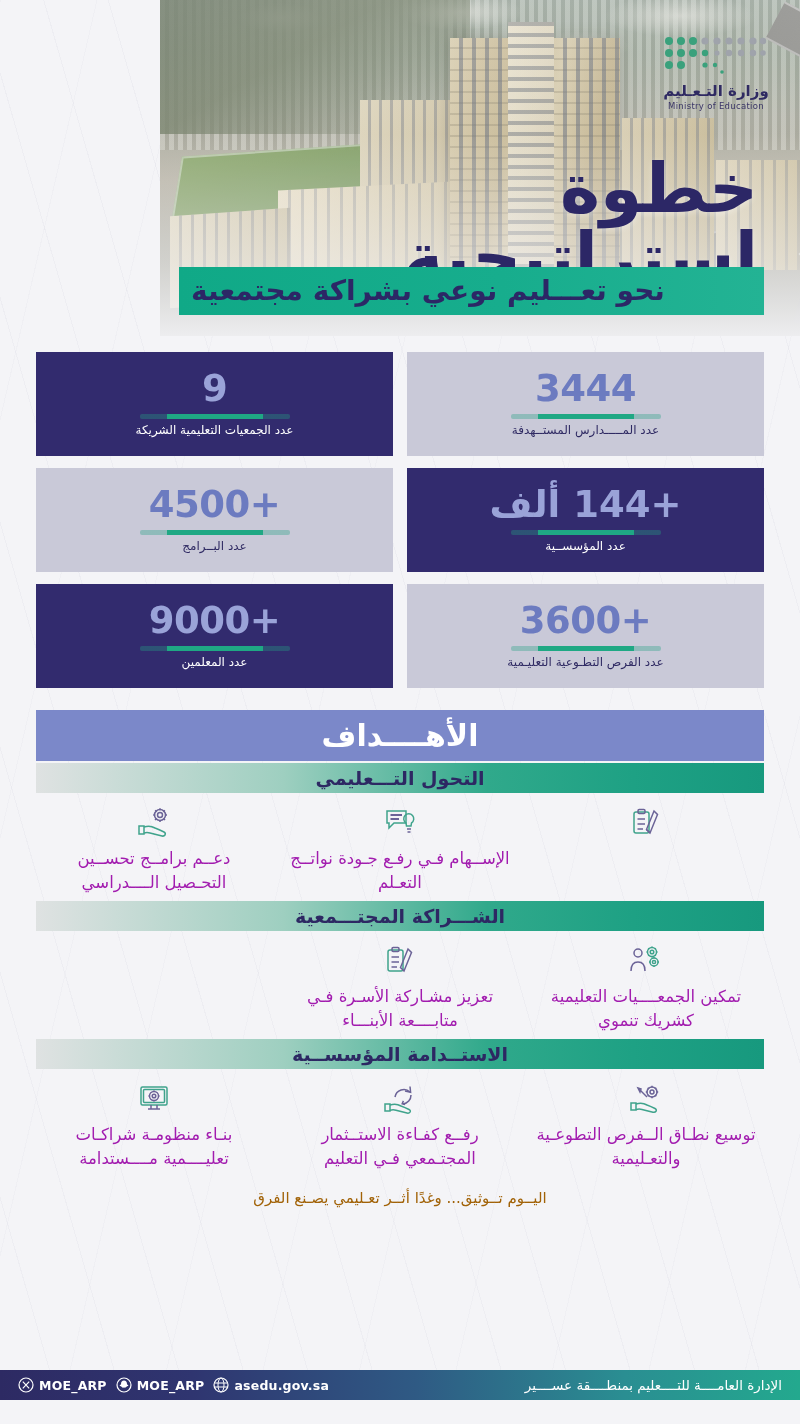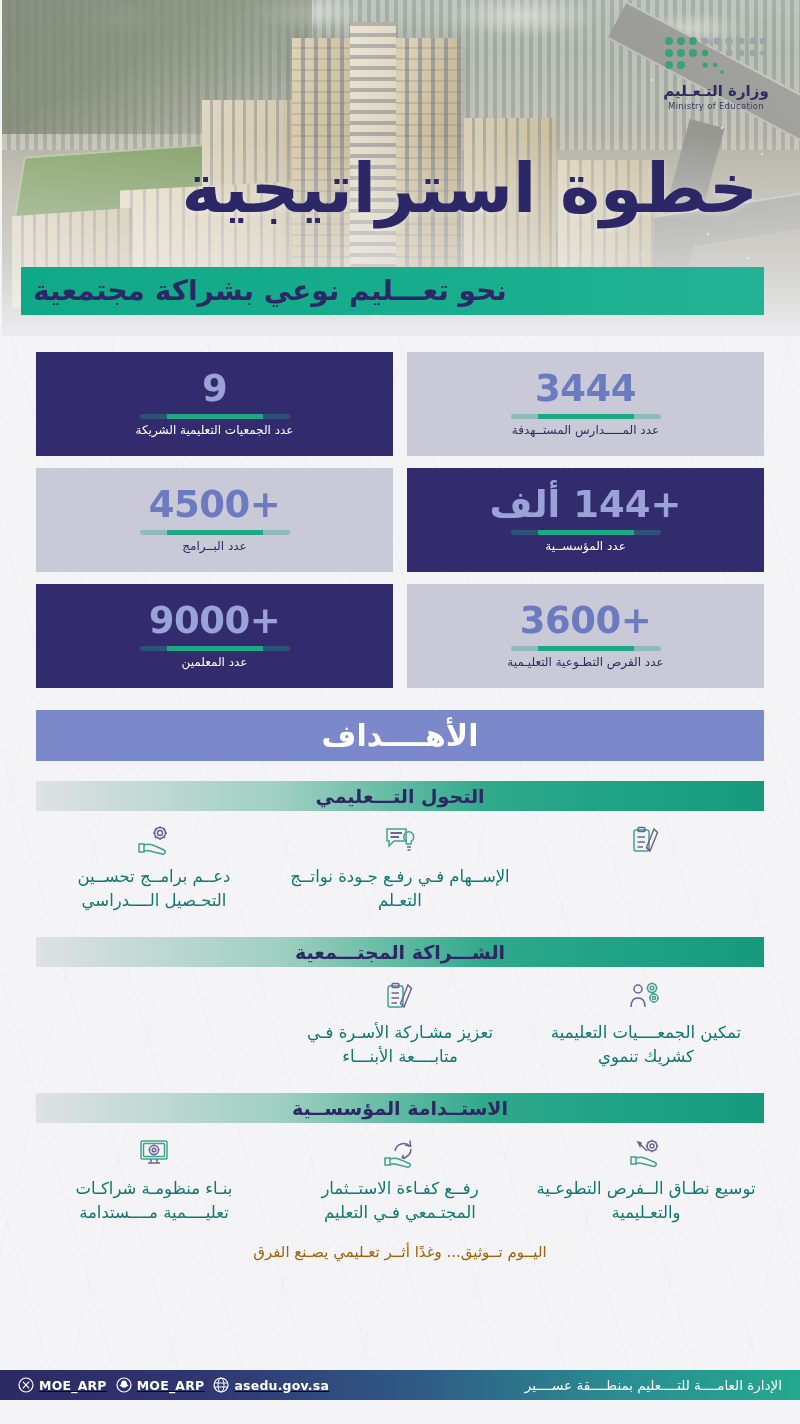--- a/index.html
+++ b/index.html
@@ -14,21 +14,21 @@
   
   .page-texture{
     position:absolute; inset:0; pointer-events:none; z-index:0;
     background:
       repeating-linear-gradient(74deg, rgba(180,180,200,.10) 0 1px, rgba(0,0,0,0) 1px 62px),
       repeating-linear-gradient(103deg, rgba(180,180,200,.07) 0 1px, rgba(0,0,0,0) 1px 94px);
   }
 
   
   .hero{
-    position:relative; width:798px; height:336px; overflow:hidden; z-index:1;
+    position:relative; width:640px; height:336px; overflow:hidden; z-index:1;
     background:#8e9a8c;
   }
   .hero-photo{ position:absolute; inset:0; }
   
   .hero-photo .base{
     position:absolute; inset:0;
     background:
       linear-gradient(180deg,#9aa79c 0%,#97a394 16%,#a7a99c 34%,#b3ae9f 54%,#a9a89b 74%,#9d9e93 100%);
   }
   
@@ -201,51 +201,51 @@
   .stat.dark  .lbl{ color:#ffffff; }
 
   
   .goals-banner{
     position:relative; z-index:2; margin:22px 36px 0 36px; height:51px;
     background:#7b88c9; display:flex; align-items:center; justify-content:center;
   }
   .goals-banner span{ font-size:30px; font-weight:bold; color:#fff; letter-spacing:0; }
 
   
-  .goal-sec{ position:relative; z-index:2; margin:20px 36px 0 36px; }
+  .goal-sec{ position:relative; z-index:2; margin:2px 36px 0 36px; }
   .goal-head{
     height:30px; display:flex; align-items:center; justify-content:center;
     background:linear-gradient(90deg, #dfe2e2 0%, #9ecfc0 34%, #30a98b 62%, #1ea184 82%, #17997e 100%);
   }
   .goal-head span{ font-size:19px; font-weight:bold; color:#2d2863; }
   .goal-items{
     display:grid; grid-template-columns:1fr 1fr 1fr; gap:0 10px;
     padding:12px 0 4px 0;
   }
   .goal-item{ display:flex; flex-direction:column; align-items:center; }
   .goal-item .ico{ height:34px; display:flex; align-items:flex-end; justify-content:center; margin-bottom:8px; }
   .goal-item .txt{
-    font-size:16.5px; line-height:1.45; color:#0f766e; text-align:center;
+    font-size:16.5px; line-height:1.45; color:#a21caf; text-align:center;
     direction:rtl; padding:0 8px;
   }
 
   
   .tagline{
     position:relative; z-index:2; text-align:center; margin-top:14px;
     font-size:15px; color:#a16207; direction:rtl;
   }
   .footer{
     position:absolute; left:0; bottom:24px; width:800px; height:30px; z-index:3;
     background:linear-gradient(90deg,#2d2a63 0%,#2f3570 24%,#2f5a84 52%,#2a8e92 78%,#23a98e 100%);
     display:flex; align-items:center; justify-content:space-between;
     padding:0 18px; direction:rtl;
   }
   .footer .dept{ font-size:13.5px; color:#ffffff; white-space:nowrap; }
   .footer .social{ display:flex; align-items:center; gap:9px; direction:ltr; }
-  .footer .social .item{ display:flex; align-items:center; gap:5px;text-decoration:underline; }
+  .footer .social .item{ display:flex; align-items:center; gap:5px; }
   .footer .social .item span{ font-size:12.5px; font-weight:bold; color:#fff; letter-spacing:.2px; }
   .footer .social svg{ display:block; }
   .bottom-strip{ position:absolute; left:0; bottom:0; width:800px; height:24px; background:#f4f4f7; z-index:2; }
 </style>
 </head>
 <body>
 
 <div class="page-texture"></div>
 
 <div class="hero">

